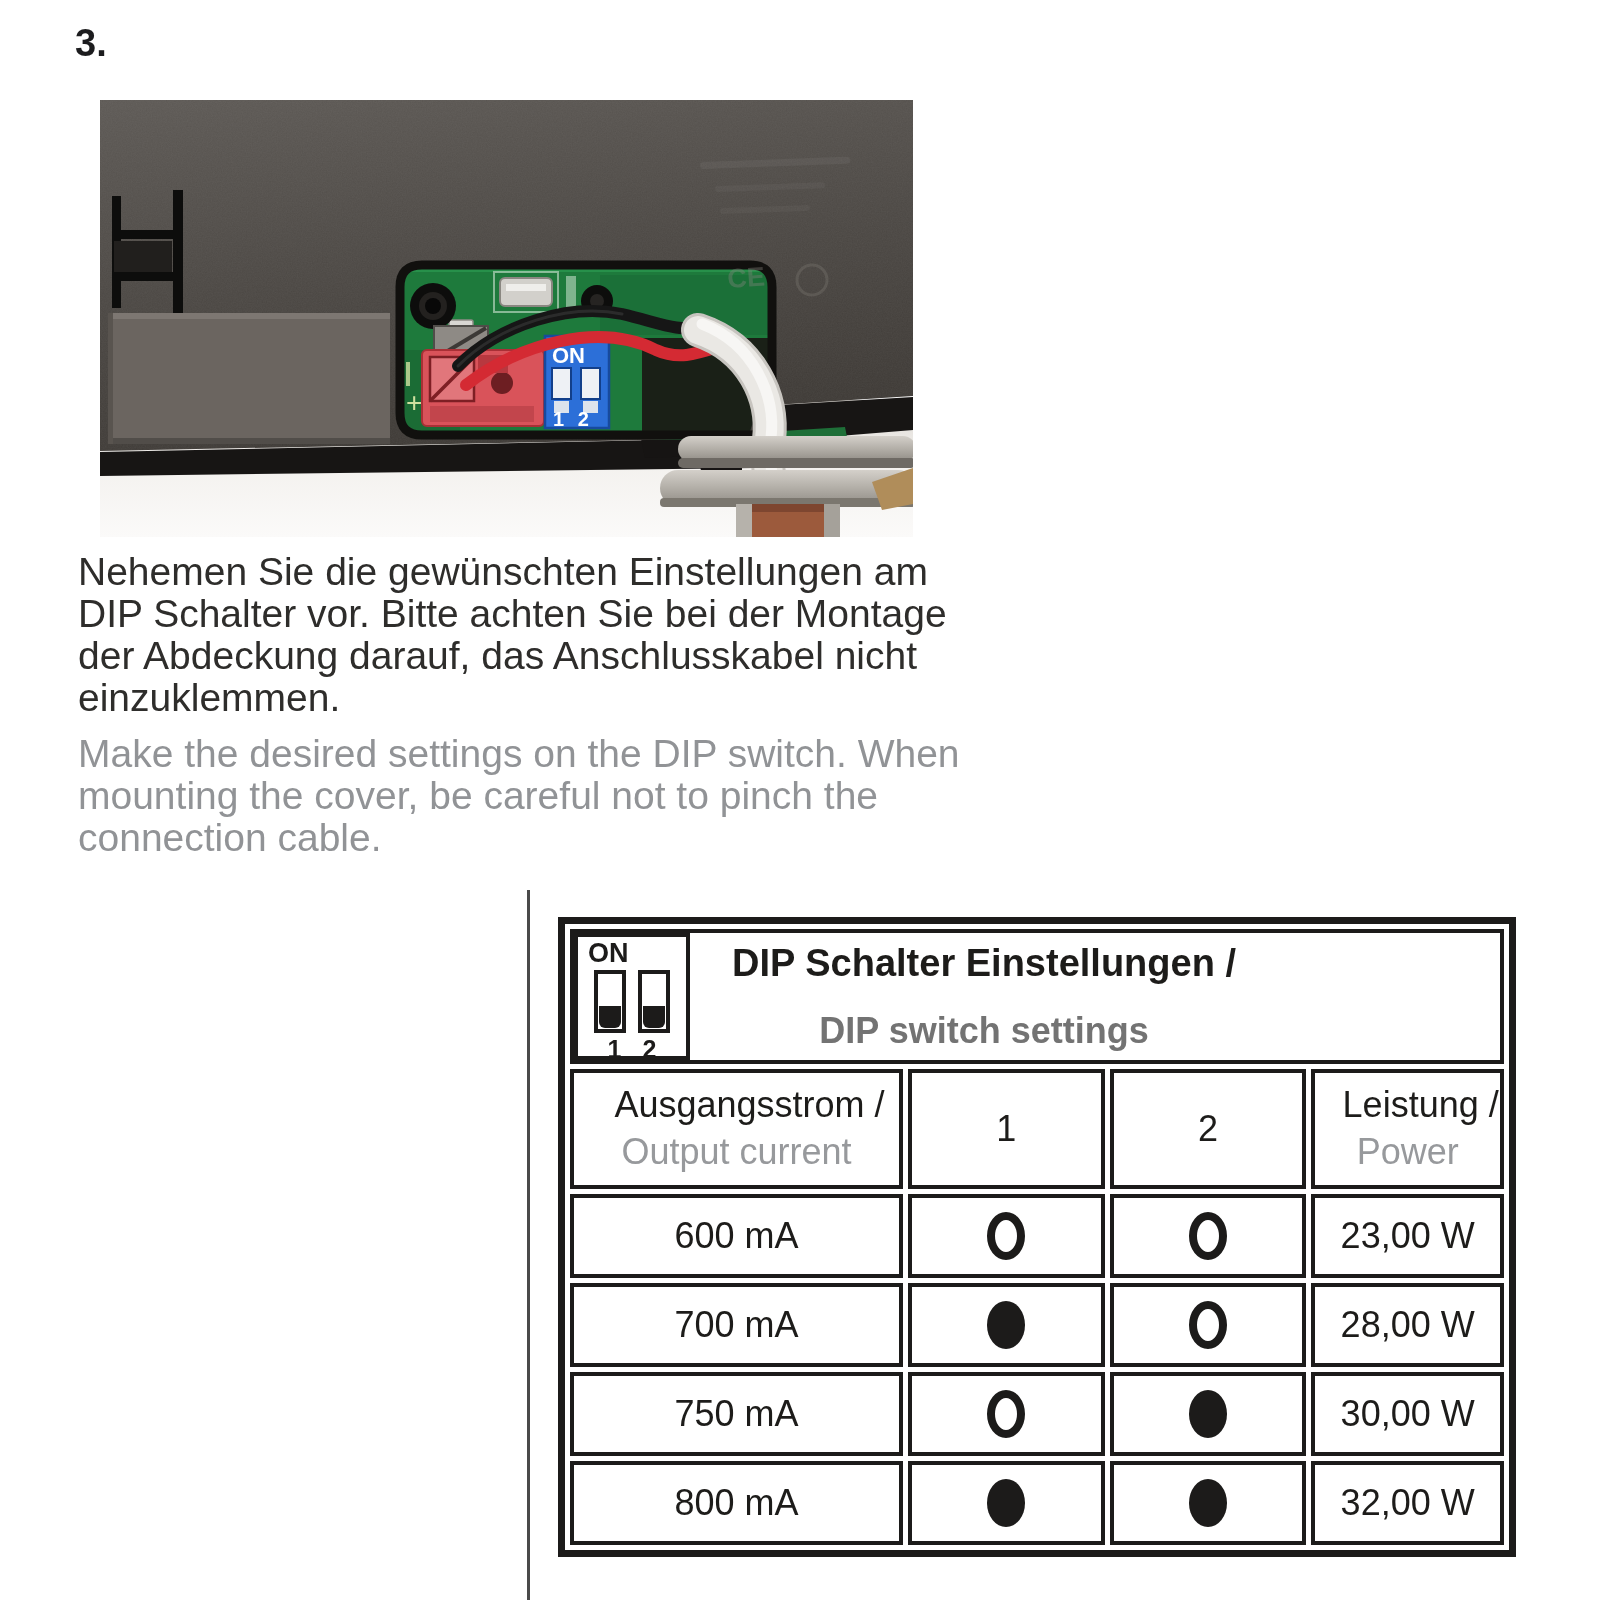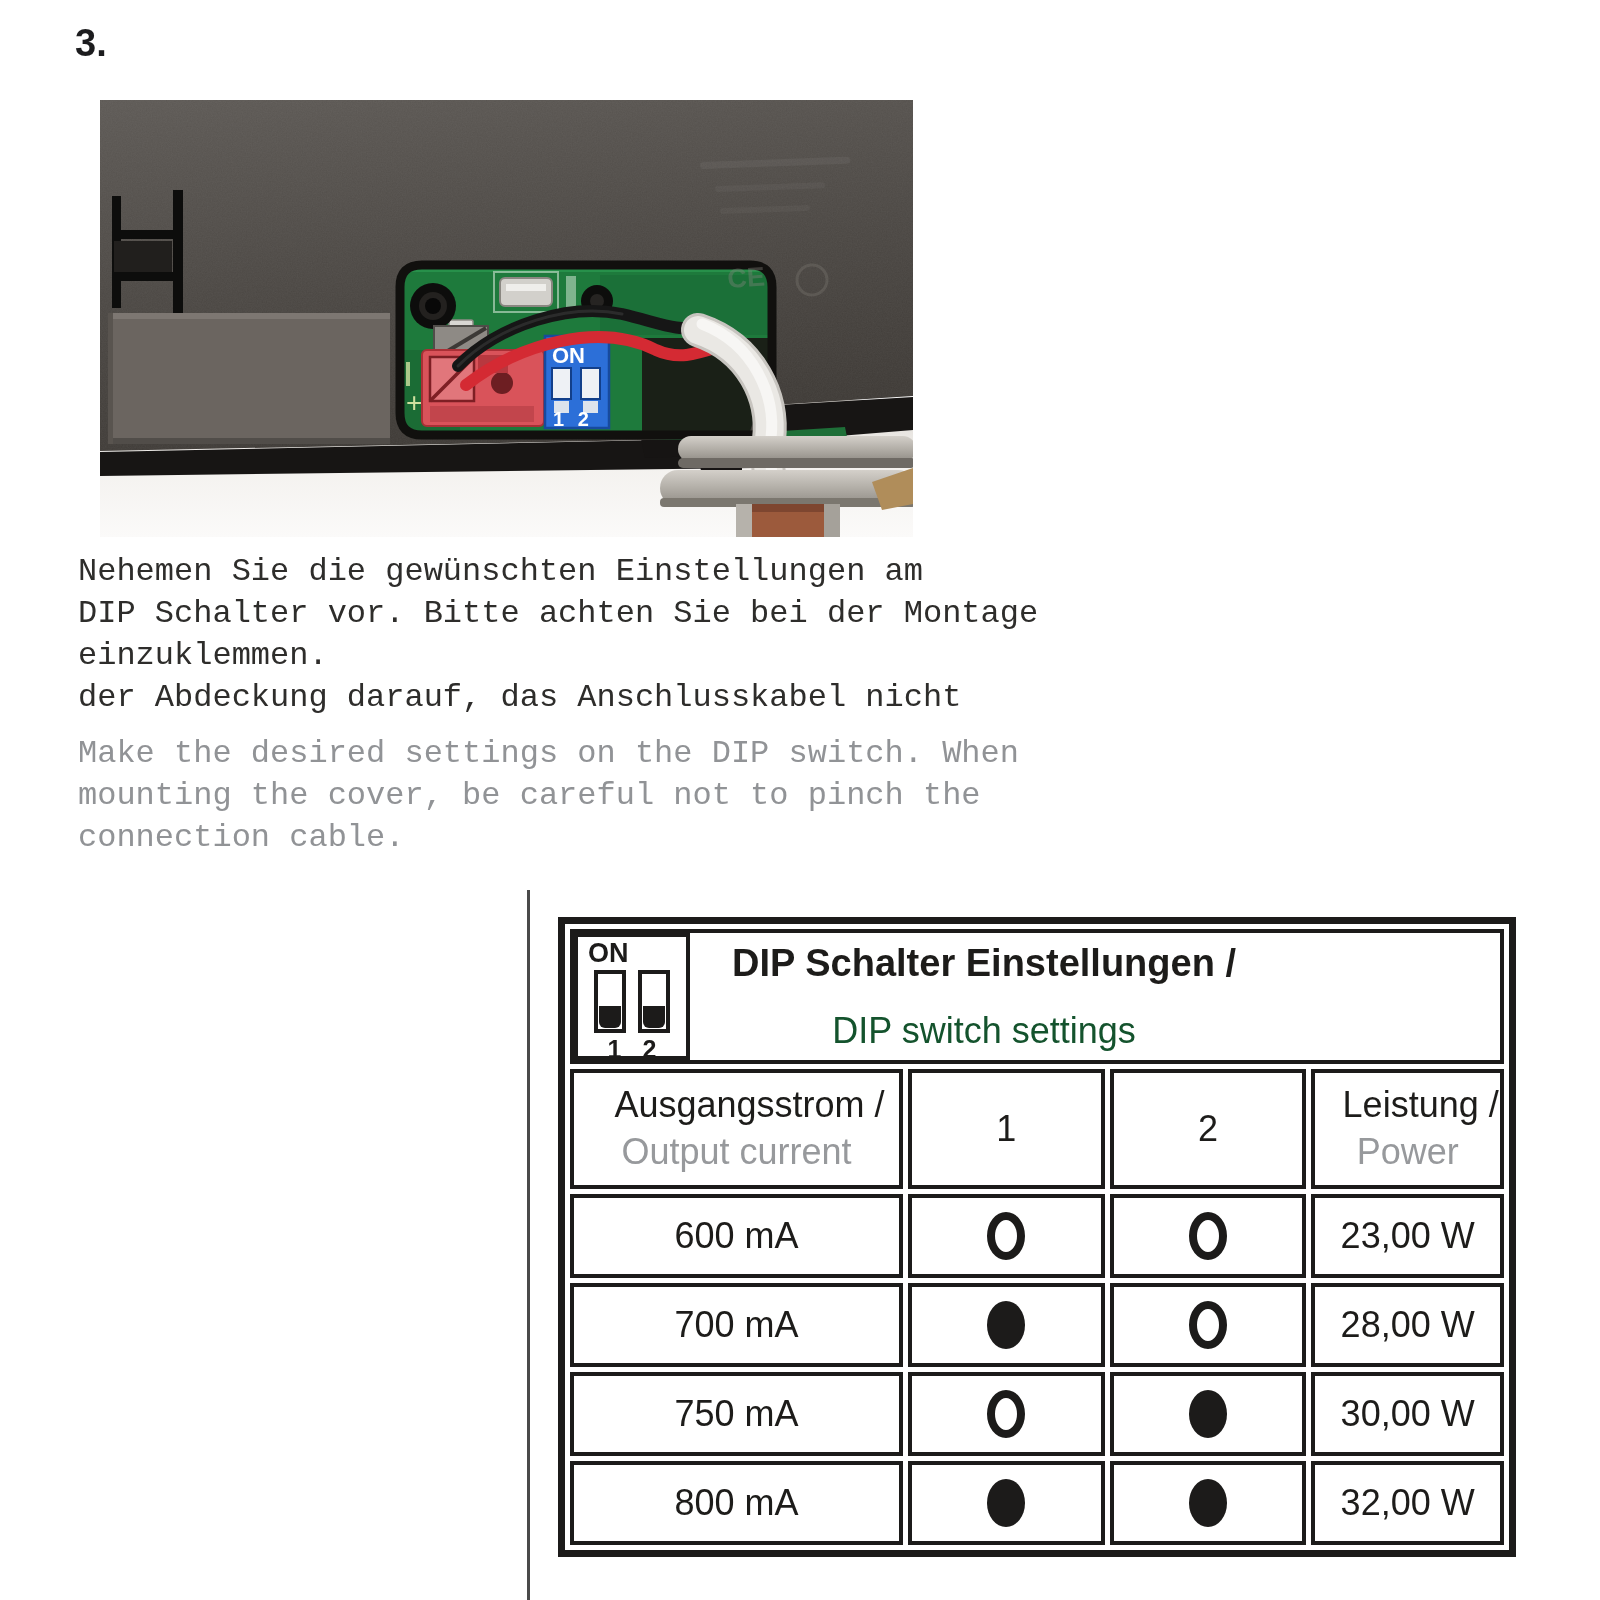--- a/index.html
+++ b/index.html
@@ -12,21 +12,21 @@
     position:absolute;left:75px;top:22px;
     font-size:38px;font-weight:bold;color:#1c1c1e;
   }
   .photo-frame{
     position:absolute;left:100px;top:100px;width:813px;height:437px;
   }
   .photo-frame svg{display:block;width:813px;height:437px;}
   .para{position:absolute;left:78px;width:860px;}
   .para-de{top:551px;color:#2e2d2b;}
   .para-en{top:733px;color:#919396;}
-  .para .line{font-size:32px;line-height:42px;white-space:nowrap;font-family:Liberation Mono, monospace;}
+  .para .line{font-size:39px;line-height:42px;white-space:nowrap;}
   .vrule{
     position:absolute;left:527px;top:890px;width:3px;height:710px;
     background:#4a4a4a;
   }
   
   .dip-table-wrap{position:absolute;left:558px;top:917px;}
   table.dip-table{
     width:958px;border:7px solid #1c1b1a;border-collapse:separate;
     border-spacing:5px;background:#ffffff;table-layout:fixed;
   }
@@ -41,21 +41,21 @@
     display:flex;flex-direction:column;align-items:center;padding:3px 4px 4px 4px;
     box-sizing:content-box;
   }
   .dip-on{font-size:27px;font-weight:bold;color:#1c1b1a;line-height:1;align-self:flex-start;margin-left:6px;}
   .dip-slots{display:flex;gap:12px;margin-top:3px;}
   .dip-slot{width:24px;height:55px;border:4px solid #1c1b1a;position:relative;background:#fff;}
   .dip-knob{position:absolute;left:1px;right:1px;bottom:1px;height:22px;background:#1c1b1a;border-radius:0 0 6px 6px;}
   .dip-nums{font-size:25px;font-weight:bold;color:#1c1b1a;line-height:1;margin-top:4px;word-spacing:14px;}
   .titles{margin-left:42px;text-align:center;}
   .title-de{font-size:38px;font-weight:bold;color:#1d1c1a;line-height:1.25;}
-  .title-en{font-size:36px;font-weight:normal;color:#14532d;line-height:1.25;margin-top:20px;}
+  .title-en{font-size:36px;font-weight:bold;color:#737373;line-height:1.25;margin-top:20px;}
   .colhead{height:112px;}
   .colhead .de{font-size:36px;color:#1d1c1a;line-height:1.3;padding-left:26px;}
   .colhead .en{font-size:36px;color:#97999c;line-height:1.3;text-align:center;}
   .colhead .num{font-size:36px;color:#1d1c1a;}
   td.data-cell{height:76px;font-size:36px;color:#1d1c1a;margin-top:36px;}
   .dot-empty{
     display:inline-block;width:22px;height:32px;
     border:8px solid #1c1b1a;border-radius:50%;vertical-align:middle;
   }
   .dot-filled{
@@ -211,22 +211,22 @@
     <rect x="724" y="404" width="16" height="33" fill="#a5a19a"></rect>
     <rect x="652" y="404" width="72" height="33" fill="#9c5a3c"></rect>
     <rect x="652" y="404" width="72" height="8" fill="#7e4630"></rect>
   </g>
 </svg>
 </div>
 
 <div class="para para-de">
   <div class="line">Nehemen Sie die gewünschten Einstellungen am</div>
   <div class="line">DIP Schalter vor. Bitte achten Sie bei der Montage</div>
+  <div class="line">der Abdeckung darauf, das Anschlusskabel nicht</div>
   <div class="line">einzuklemmen.</div>
-  <div class="line">der Abdeckung darauf, das Anschlusskabel nicht</div>
 </div>
 <div class="para para-en">
   <div class="line">Make the desired settings on the DIP switch. When</div>
   <div class="line">mounting the cover, be careful not to pinch the</div>
   <div class="line">connection cable.</div>
 </div>
 
 <div class="vrule"></div>
 
 <div class="dip-table-wrap">

